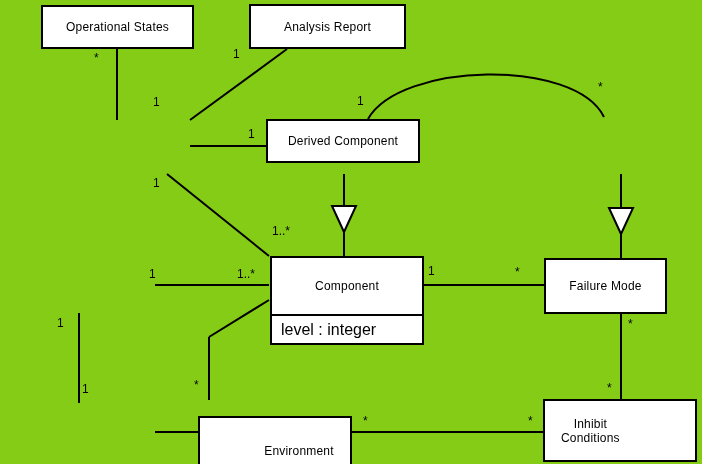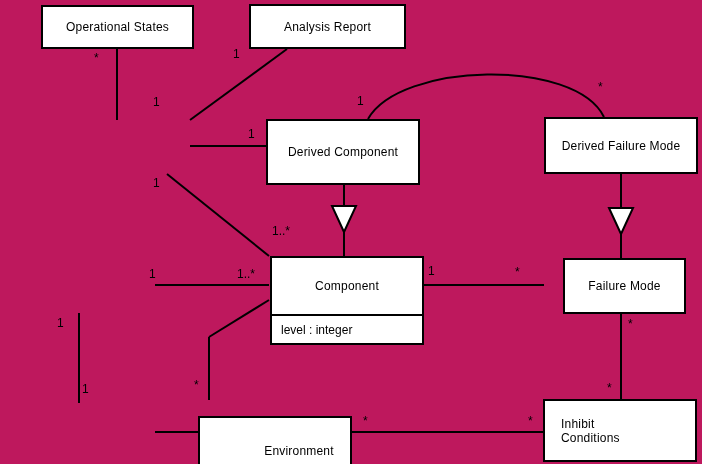--- a/index.html
+++ b/index.html
@@ -5,21 +5,21 @@
 <style>
   html, body {
     margin: 0;
     padding: 0;
     background: #ffffff;
   }
   #diagram-canvas {
     position: relative;
     width: 702px;
     height: 464px;
-    background: #be185d;
+    background: #84cc16;
     overflow: hidden;
     font-family: "Liberation Sans", sans-serif;
   }
   #edge-layer {
     position: absolute;
     left: 0;
     top: 0;
     width: 702px;
     height: 464px;
   }
@@ -39,29 +39,29 @@
     justify-content: center;
     font-size: 12px;
     color: #000000;
     letter-spacing: 0.2px;
     white-space: pre-line;
     text-align: center;
     line-height: 14px;
   }
   .class-name.left-align {
     justify-content: flex-start;
-    text-align: left;
+    text-align: center;
     padding-left: 16px;
   }
   .class-attrs {
     border-top: 2px solid #000000;
     height: 27px;
     display: flex;
     align-items: center;
-    font-size: 12px;
+    font-size: 16px;
     color: #000000;
     padding-left: 9px;
   }
   .mult-label {
     position: absolute;
     font-size: 12px;
     color: #000000;
     line-height: 12px;
     white-space: nowrap;
     z-index: 6;
@@ -110,35 +110,32 @@
 
   <div class="uml-class" style="left:41px; top:5px; width:153px; height:44px;">
     <div class="class-name">Operational States</div>
   </div>
 
   <div class="uml-class" style="left:249px; top:4px; width:157px; height:45px;justify-content:flex-end;">
     <div class="class-name">Analysis Report</div>
   </div>
 
 
-  <div class="uml-class" style="left:266px; top:119px; width:154px; height:66px;">
+  <div class="uml-class" style="left:266px; top:119px; width:154px; height:44px;">
     <div class="class-name">Derived Component</div>
   </div>
 
-  <div class="uml-class" style="left:544px; top:117px; width:154px; height:57px;">
-    <div class="class-name">Derived Failure Mode</div>
-  </div>
 
 
   <div class="uml-class" style="left:270px; top:256px; width:154px; height:89px;">
     <div class="class-name">Component</div>
     <div class="class-attrs">level : integer</div>
   </div>
 
-  <div class="uml-class" style="left:544px; top:258px; width:123px; height:56px;margin-left:19px;">
+  <div class="uml-class" style="left:544px; top:258px; width:123px; height:56px;">
     <div class="class-name">Failure Mode</div>
   </div>
 
 
   <div class="uml-class" style="left:198px; top:416px; width:154px; height:70px;padding-left:48px;">
     <div class="class-name">Environment</div>
   </div>
 
   <div class="uml-class" style="left:543px; top:399px; width:154px; height:63px;">
     <div class="class-name left-align">Inhibit

